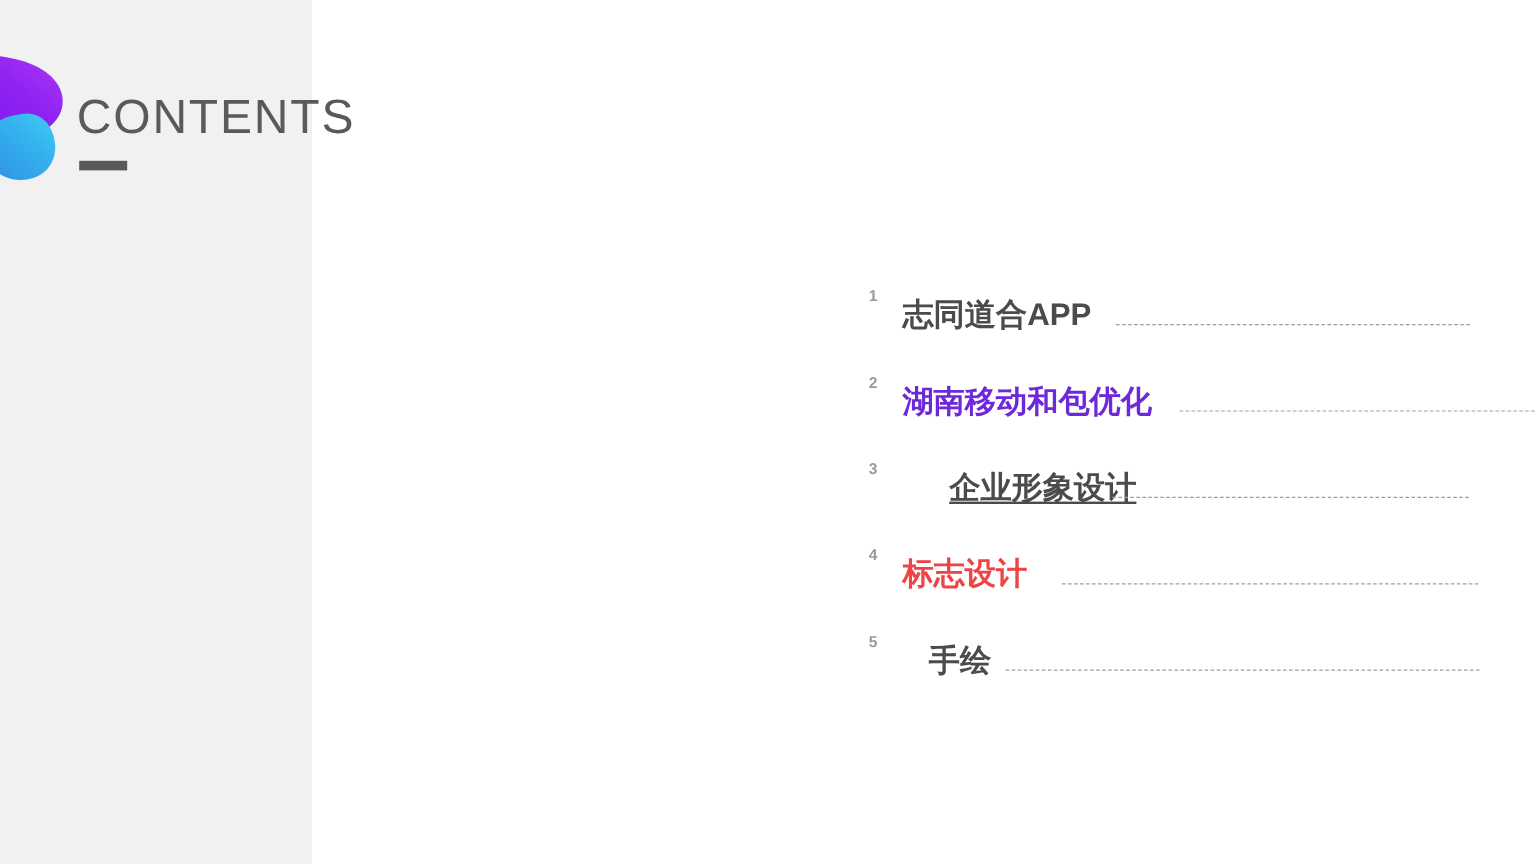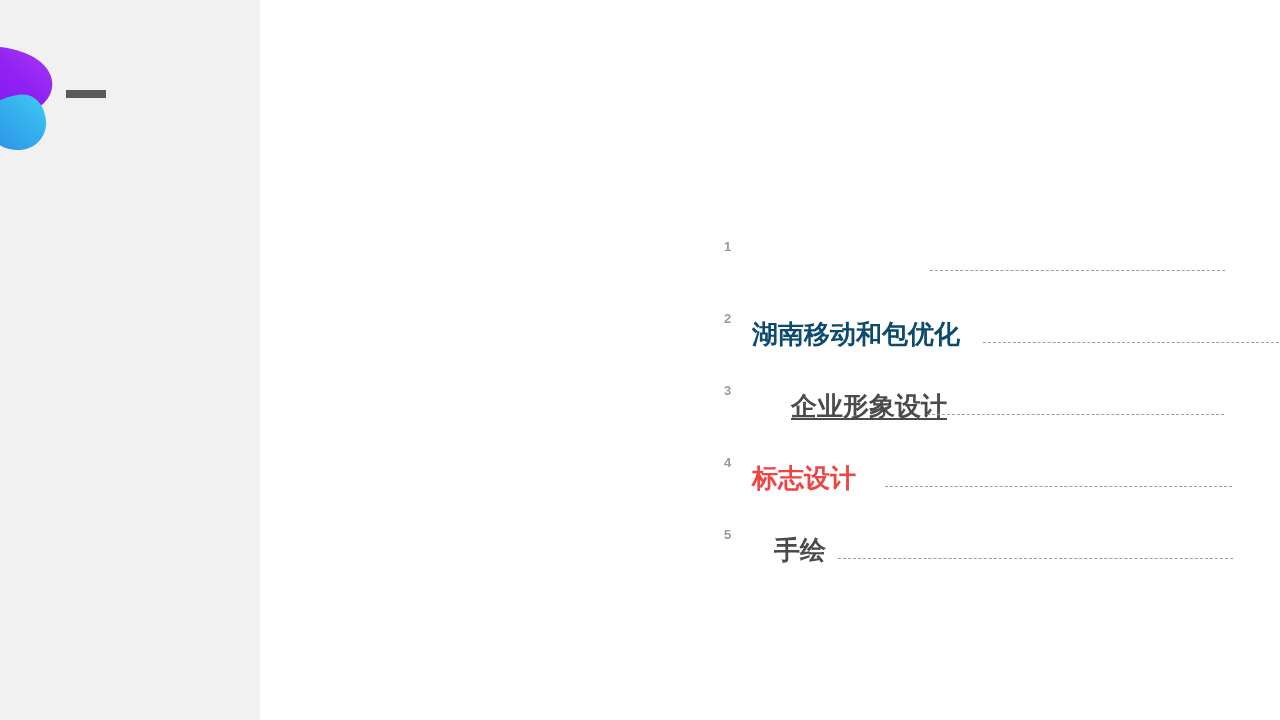--- a/index.html
+++ b/index.html
@@ -126,31 +126,33 @@
         <stop offset="60%" stop-color="#35b1ee"></stop>
         <stop offset="100%" stop-color="#3fcdf3"></stop>
       </linearGradient>
     </defs>
     <path d="M -30 46 C 5 44, 40 52, 50 74 C 58 92, 44 110, 22 114 C 4 117, -12 112, -26 104 Z" fill="url(#gradPetal)"></path>
     <path d="M 18 95 C 34 92, 45 105, 46 121 C 47 139, 33 151, 16 150 C -2 149, -14 136, -13 119 C -12 104, 2 97, 18 95 Z" fill="url(#gradCircle)"></path>
   </svg>
 </div>
 
 <div class="heading">
+  <div class="heading-main">CONTENTS</div>
   <div class="heading-rule"></div>
 </div>
 
 <div class="toc">
     <div class="toc-item">
       <span class="toc-num" style="color: rgb(154, 154, 154);">1</span>
+      <span class="toc-label" style="color: rgb(75, 75, 75);">志同道合APP</span>
       <span class="toc-dash" style="left: 206px; right: 59px; border-top-color: rgb(157, 157, 157);"></span>
     </div>
     <div class="toc-item">
       <span class="toc-num" style="color: rgb(154, 154, 154);">2</span>
-      <span class="toc-label" style="color: #0c4a6e;">湖南移动和包优化</span>
+      <span class="toc-label" style="color: #6d28d9;">湖南移动和包优化</span>
       <span class="toc-dash" style="left: 259px; right: 0px; border-top-color: rgb(157, 157, 157);"></span>
     </div>
     <div class="toc-item">
       <span class="toc-num" style="color: rgb(154, 154, 154);">3</span>
       <span class="toc-label underlined" style="color: rgb(75, 75, 75); margin-left: 39px;">企业形象设计</span>
       <span class="toc-dash" style="left: 203px; right: 60px; border-top-color: rgb(157, 157, 157);"></span>
     </div>
     <div class="toc-item">
       <span class="toc-num" style="color: rgb(154, 154, 154);">4</span>
       <span class="toc-label" style="color: #ef4444;">标志设计</span>

